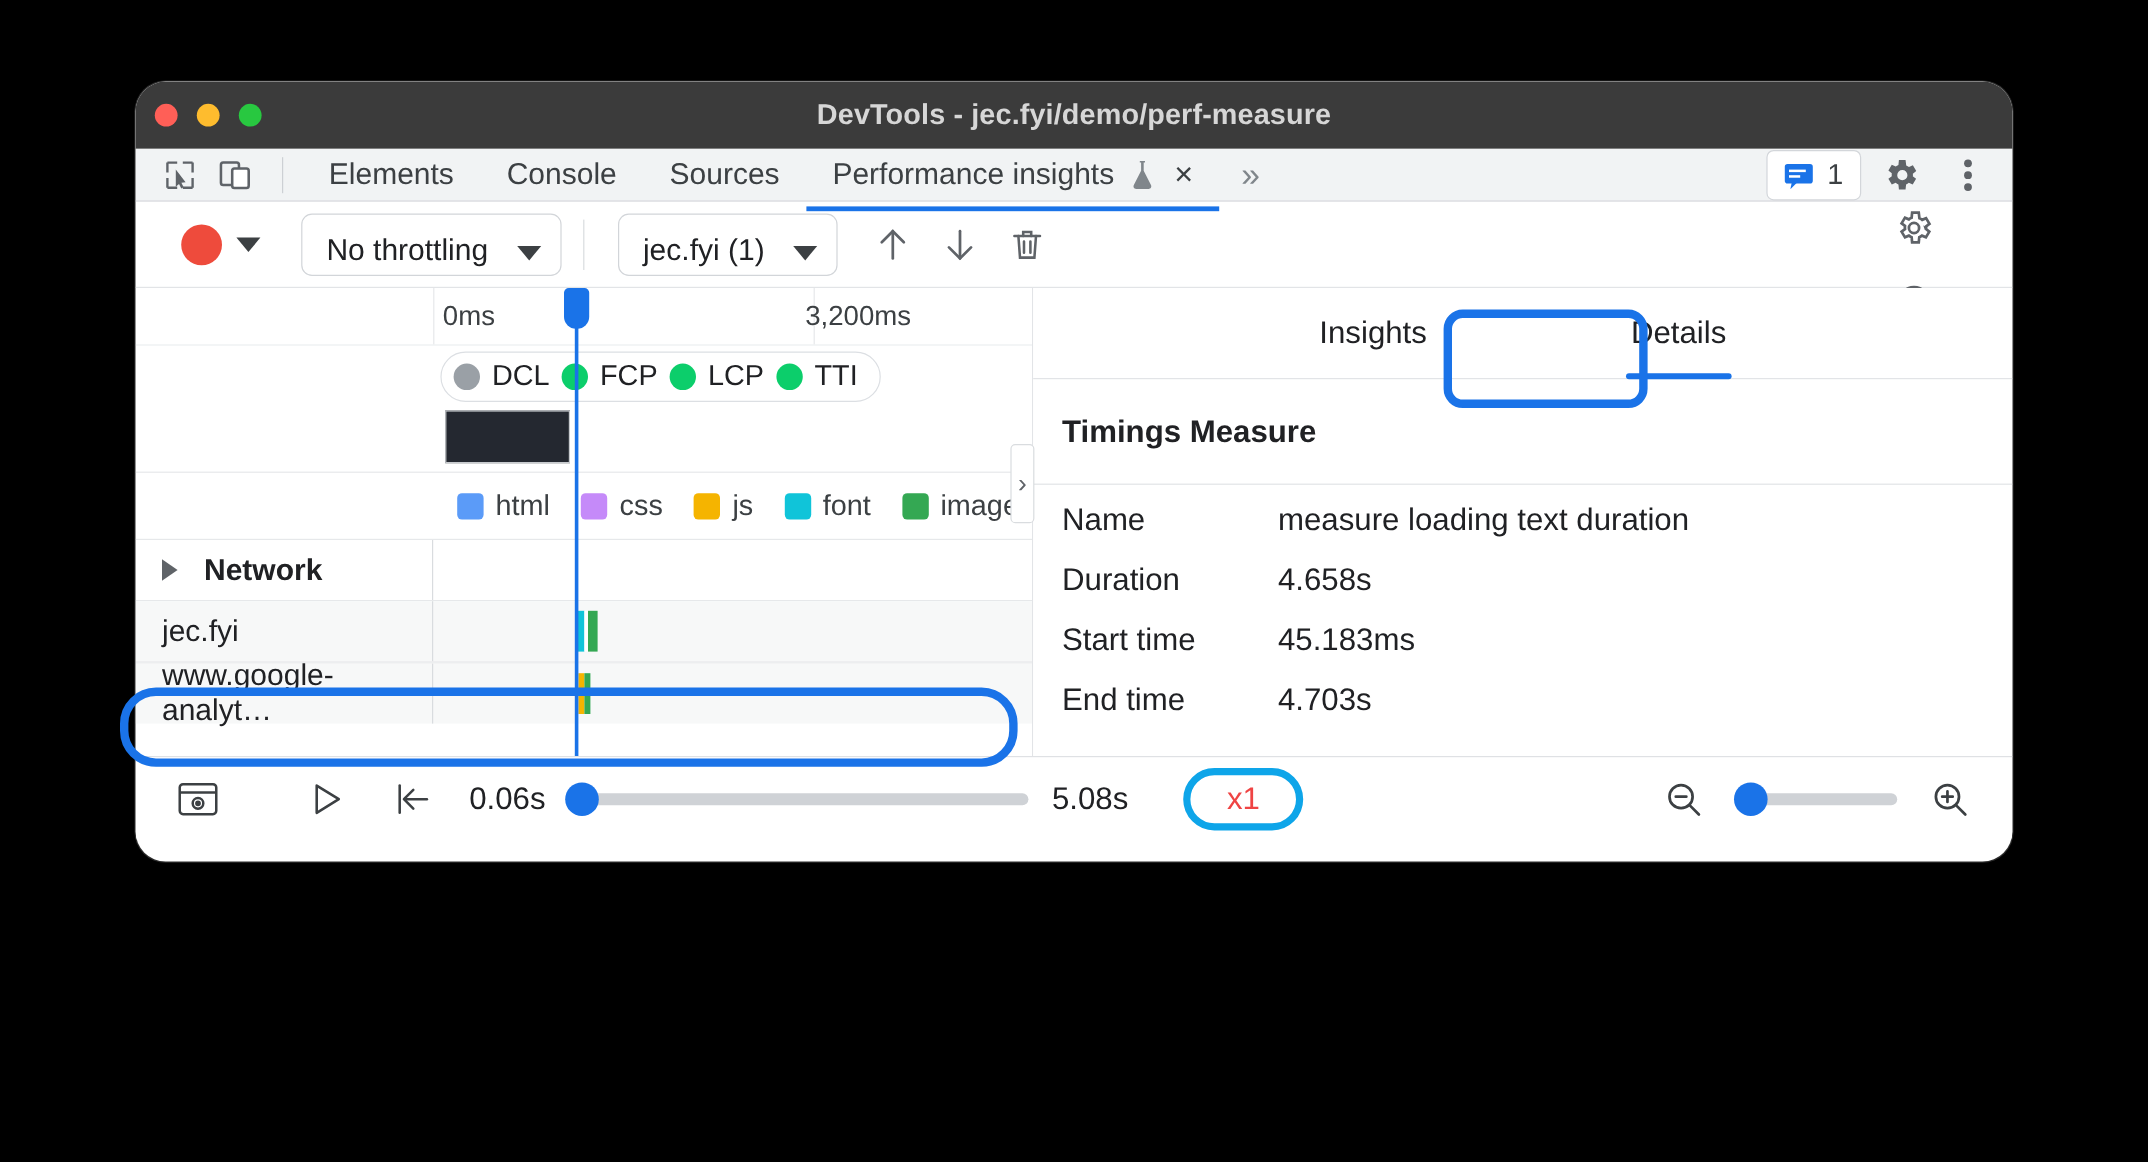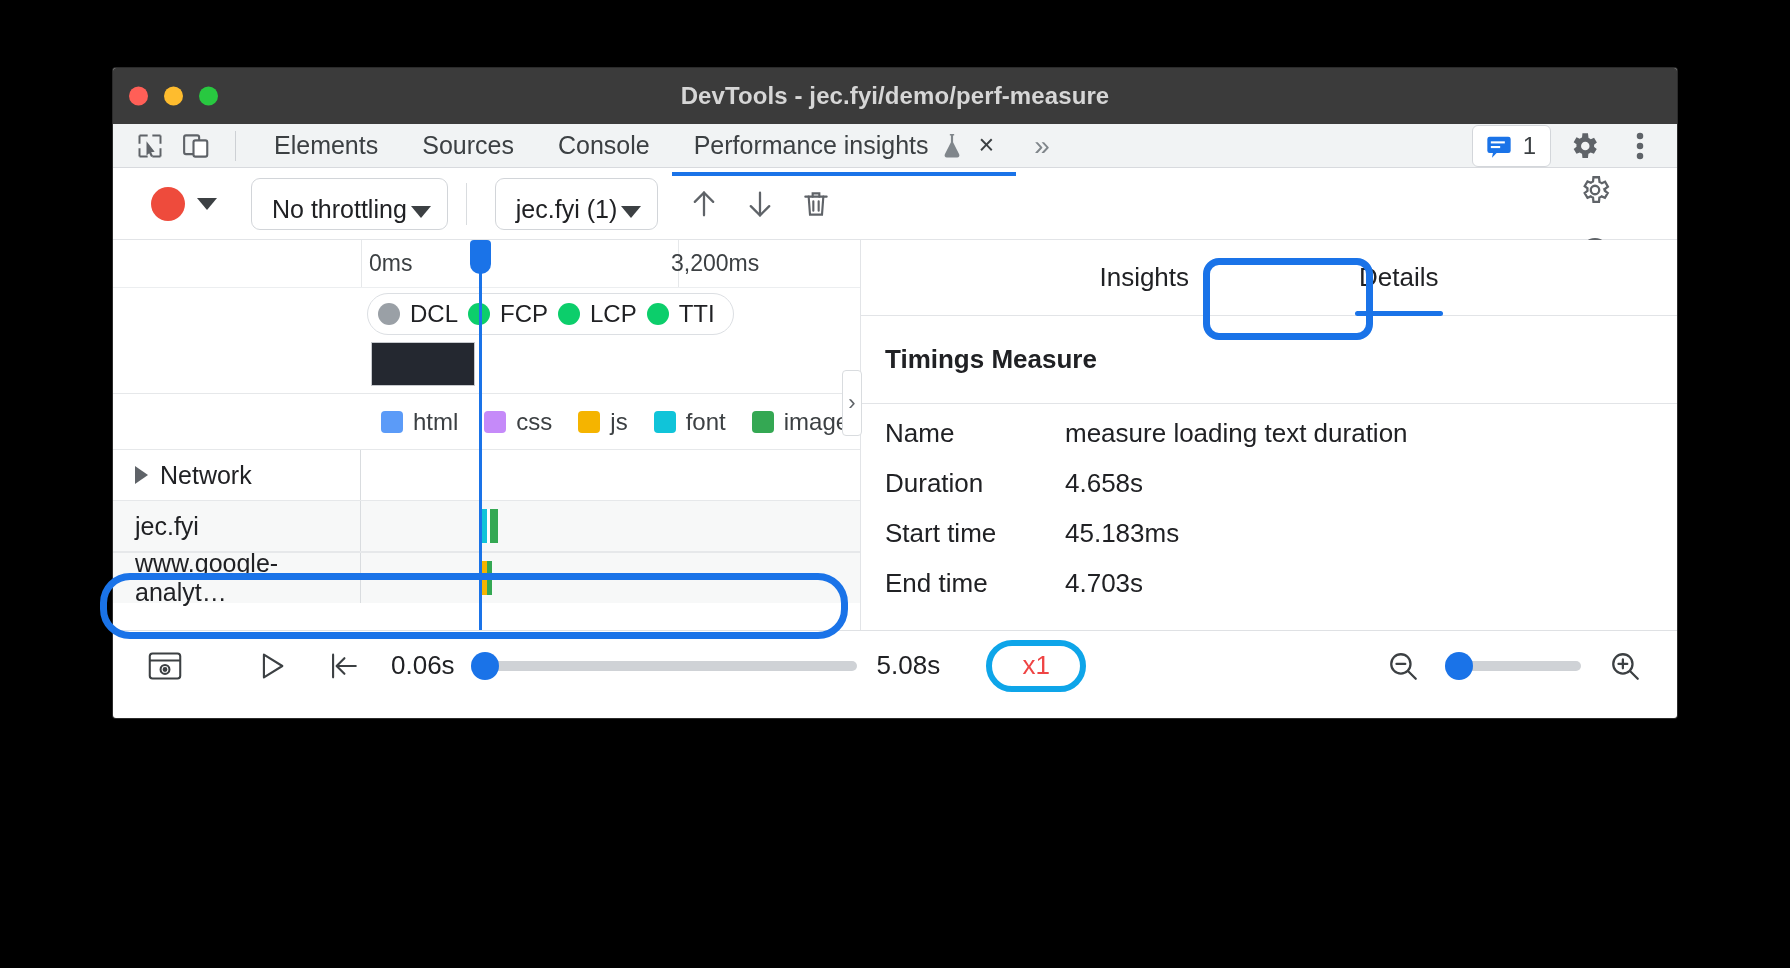--- a/index.html
+++ b/index.html
@@ -10,21 +10,21 @@
     overflow: hidden;
   }
 
   #stage { position: relative; width: 1790px; height: 968px; background: #000; }
 
   
   #window {
     position: absolute; left: 113px; top: 68px;
     width: 1564px; height: 650px;
     background: #ffffff;
-    border-radius: 3px;
+    border-radius: 25px;
     overflow: hidden;
     box-shadow: 0 0 0 1px #2b2b2b;
   }
 
   
   .titlebar {
     position: relative; height: 56px;
     background: #3b3b3b;
     display: flex; align-items: center; justify-content: center;
   }
@@ -69,21 +69,21 @@
   
   .ctrlbar {
     height: 72px; background: #fff; display: flex; align-items: center;
     padding: 0 16px; border-bottom: 1px solid #e2e4e7; gap: 0;
   }
   .rec-dot { width: 34px; height: 34px; border-radius: 50%; background: #ee4b3c; margin-left: 22px; cursor: pointer; }
   .caret-btn { width: 44px; height: 44px; display: flex; align-items: center; justify-content: center; cursor: pointer; }
   .caret { width: 0; height: 0; border-left: 10px solid transparent; border-right: 10px solid transparent; border-top: 12px solid #3c4043; }
   .select {
     border: 1px solid #d2d5d9; border-radius: 9px; height: 52px;
-    display: flex; align-items: center; gap: 4px; padding: 12px 16px 0 20px;
+    display: flex; align-items: center; gap: 24px; padding: 12px 16px 0 20px;
     font-size: 25px; color: #202124; cursor: pointer; background: #fff; margin-left: 10px;
   }
   .vsep { width: 1px; height: 42px; background: #d9dcdf; margin: 0 18px; }
   .icon-btn { width: 56px; height: 56px; display: flex; align-items: center; justify-content: center; cursor: pointer; }
   .ctrl-right { margin-left: auto; display: flex; align-items: center; gap: 6px; flex-direction: column; }
   .feedback {
     font-size: 25px; color: #1a73e8; text-decoration: underline; cursor: pointer; margin-right: 22px;
   }
 
   
@@ -110,21 +110,21 @@
   .thumb { position: absolute; left: 258px; top: 2px; width: 104px; height: 44px; background: #242830; border: 1px solid #c7cace; }
 
   .legend-row { height: 56px; position: relative; border-bottom: 1px solid #e6e8ea; display: flex; align-items: center; }
   .legend-items { position: absolute; left: 268px; display: flex; align-items: center; gap: 26px; }
   .lg { display: flex; align-items: center; gap: 10px; font-size: 24px; color: #3c4043; }
   .lg-sw { width: 22px; height: 22px; border-radius: 4px; }
 
   .track-row { position: relative; height: 50px; display: flex; align-items: center; }
   .track-row.shade { background: #f7f8f8; }
   .track-label { width: 248px; padding-left: 22px; font-size: 25px; color: #202124; border-right: 1px solid #d9dcdf; height: 100%; display: flex; align-items: center; }
-  .track-label.group { font-weight: normal; }
+  .track-label.group { font-weight: bold; gap: 10px; }
   .tri { width: 0; height: 0; border-top: 9px solid transparent; border-bottom: 9px solid transparent; border-left: 13px solid #5f6368; margin-right: 12px; }
   .net-bar { position: absolute; top: 8px; height: 34px; display: flex; }
   .net-seg { width: 6px; height: 100%; }
 
   .row-divider { height: 1px; background: #e6e8ea; }
 
   
   .playhead { position: absolute; top: 0; bottom: 0; left: 366px; width: 3px; background: #1a73e8; z-index: 4; }
   .playhead-head {
     position: absolute; left: -9px; top: 0; width: 21px; height: 34px;
@@ -198,24 +198,24 @@
           <rect x="2.5" y="3.5" width="12" height="15" rx="1.5"></rect>
           <rect x="10" y="7.5" width="11" height="13" rx="1.5" fill="#fff"></rect>
         </svg>
       </div>
       <div class="tb-sep"></div>
 
       <div class="tab">
         <span>Elements</span>
       </div>
       <div class="tab">
+        <span>Console</span>
+      </div>
+      <div class="tab">
         <span>Sources</span>
-      </div>
-      <div class="tab">
-        <span>Console</span>
       </div>
       <div class="tab active">
         <span>Performance insights</span>
         <span class="flask">
           <svg width="22" height="26" viewBox="0 0 20 24" fill="#80868b">
             <path d="M8 1h4v1.2h-1v6.3l5.6 11.1c.7 1.4-.2 3-1.8 3H5.2c-1.6 0-2.5-1.6-1.8-3L9 8.5V2.2H8V1z"></path>
           </svg>
         </span>
         <span class="closex">×</span>
       </div>

